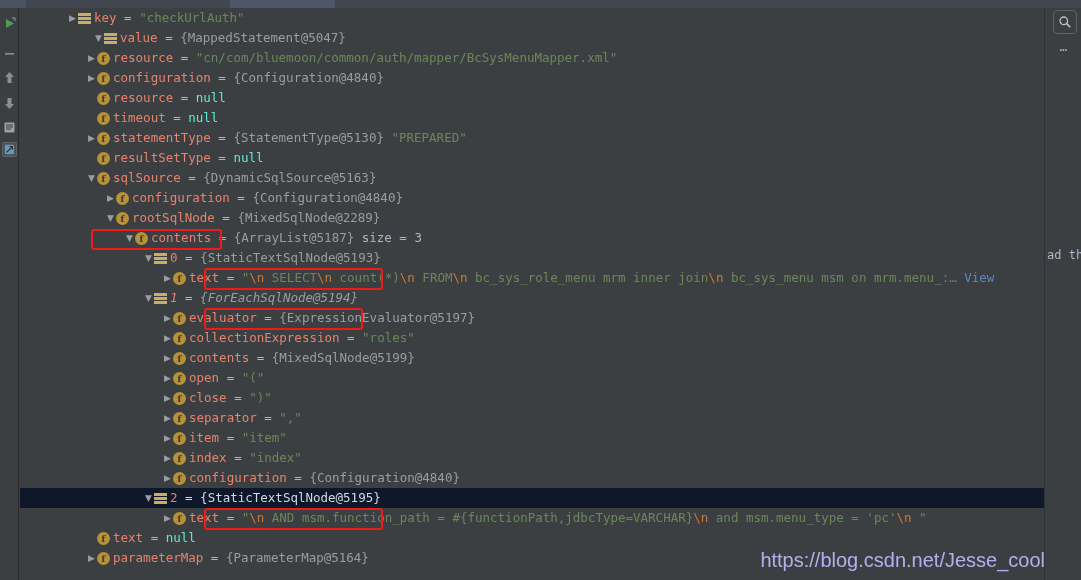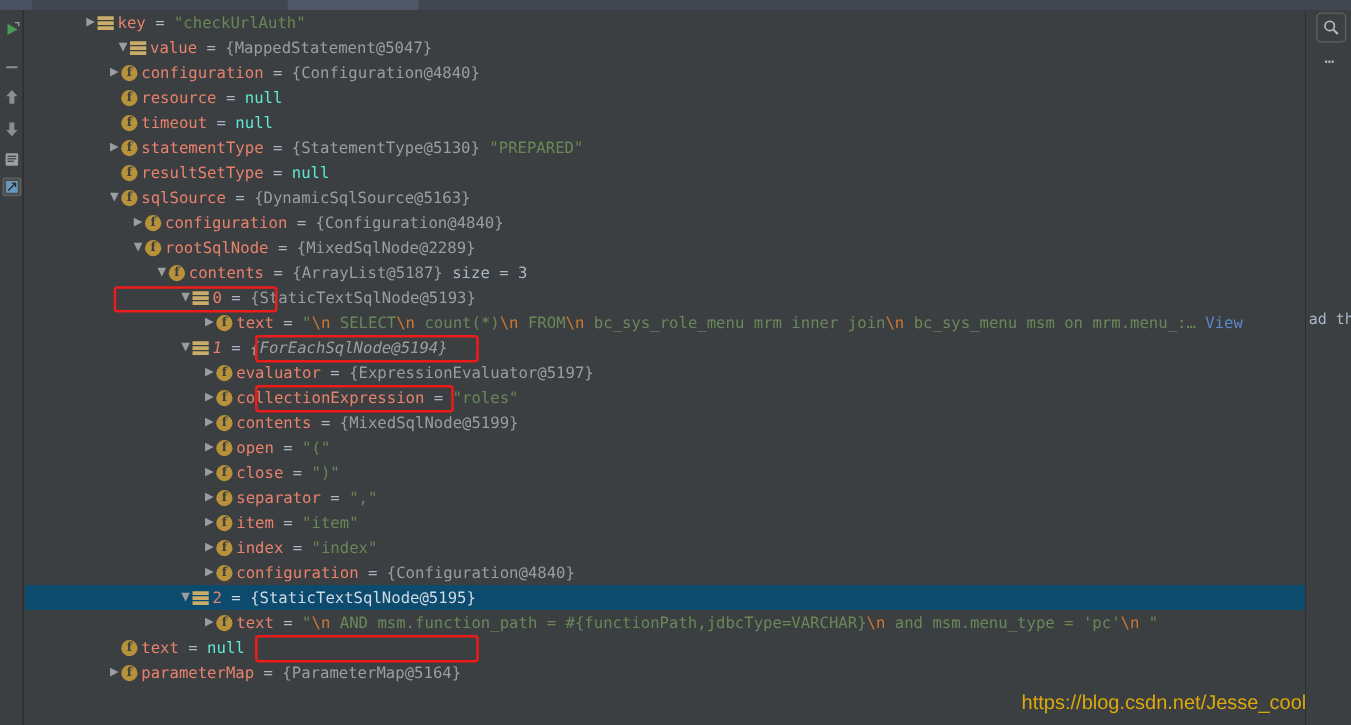--- a/index.html
+++ b/index.html
@@ -91,21 +91,21 @@
     width: 1025px;
   }
   .row {
     position: relative;
     height: 20px; line-height: 20px;
     white-space: nowrap;
     font-size: 12.5px;
     color: #a9b7c6;
     overflow: visible;
   }
-  .row.selected { background: #0c4a6e; }
+  .row.selected { background: #0f172a; }
   .row .inner { position: absolute; left: 0; top: 0; height: 20px; white-space: nowrap; }
 
   .arrow {
     display: inline-block; width: 11px; text-align: center;
     color: #9a9da1; font-size: 9px; vertical-align: top;
     font-family: "DejaVu Sans", sans-serif;
   }
   .arrow.none { color: transparent; }
 
   .ficon {
@@ -142,21 +142,21 @@
   .annot {
     position: absolute;
     border: 2px solid #ee1b1b;
     border-radius: 3px;
     pointer-events: none;
   }
 
   
   .watermark {
     position: absolute; right: 36px; bottom: 8px;
-    color: #eab308; font-size: 16px;
+    color: #c4b5fd; font-size: 20px;
     font-family: "Liberation Sans", sans-serif;
     opacity: 0.92;
     margin-top: 40px;
   }
 </style>
 </head>
 <body>
 
 <div id="app">
 
@@ -207,20 +207,23 @@
 
   <div class="vars-panel">
     <div class="tree" id="tree-root">
         <div class="row">
           <span class="inner" style="left: 47px;"><span class="arrow">▶</span><span class="liconwrap"><i class="licon-bar b1"></i><i class="licon-bar b2"></i><i class="licon-bar b3"></i></span><span class="name">key</span><span class="eq"> = </span><span class="str">"checkUrlAuth"</span></span>
         </div>
         <div class="row">
           <span class="inner" style="left: 33px; margin-left: 40px;"><span class="arrow">▼</span><span class="liconwrap"><i class="licon-bar b1"></i><i class="licon-bar b2"></i><i class="licon-bar b3"></i></span><span class="name">value</span><span class="eq"> = </span><span class="ref">{MappedStatement@5047}</span></span>
         </div>
         <div class="row">
+          <span class="inner" style="left: 66px;"><span class="arrow">▶</span><span class="ficon">f</span><span class="name">resource</span><span class="eq"> = </span><span class="str">"cn/com/bluemoon/common/auth/mapper/BcSysMenuMapper.xml"</span></span>
+        </div>
+        <div class="row">
           <span class="inner" style="left: 66px;"><span class="arrow">▶</span><span class="ficon">f</span><span class="name">configuration</span><span class="eq"> = </span><span class="ref">{Configuration@4840}</span></span>
         </div>
         <div class="row">
           <span class="inner" style="left: 66px;"><span class="arrow none">▶</span><span class="ficon">f</span><span class="name">resource</span><span class="eq"> = </span><span class="nul">null</span></span>
         </div>
         <div class="row">
           <span class="inner" style="left: 66px;"><span class="arrow none">▶</span><span class="ficon">f</span><span class="name">timeout</span><span class="eq"> = </span><span class="nul">null</span></span>
         </div>
         <div class="row">
           <span class="inner" style="left: 66px;"><span class="arrow">▶</span><span class="ficon">f</span><span class="name">statementType</span><span class="eq"> = </span><span class="ref">{StatementType@5130}</span><span class="str">  "PREPARED"</span></span>

